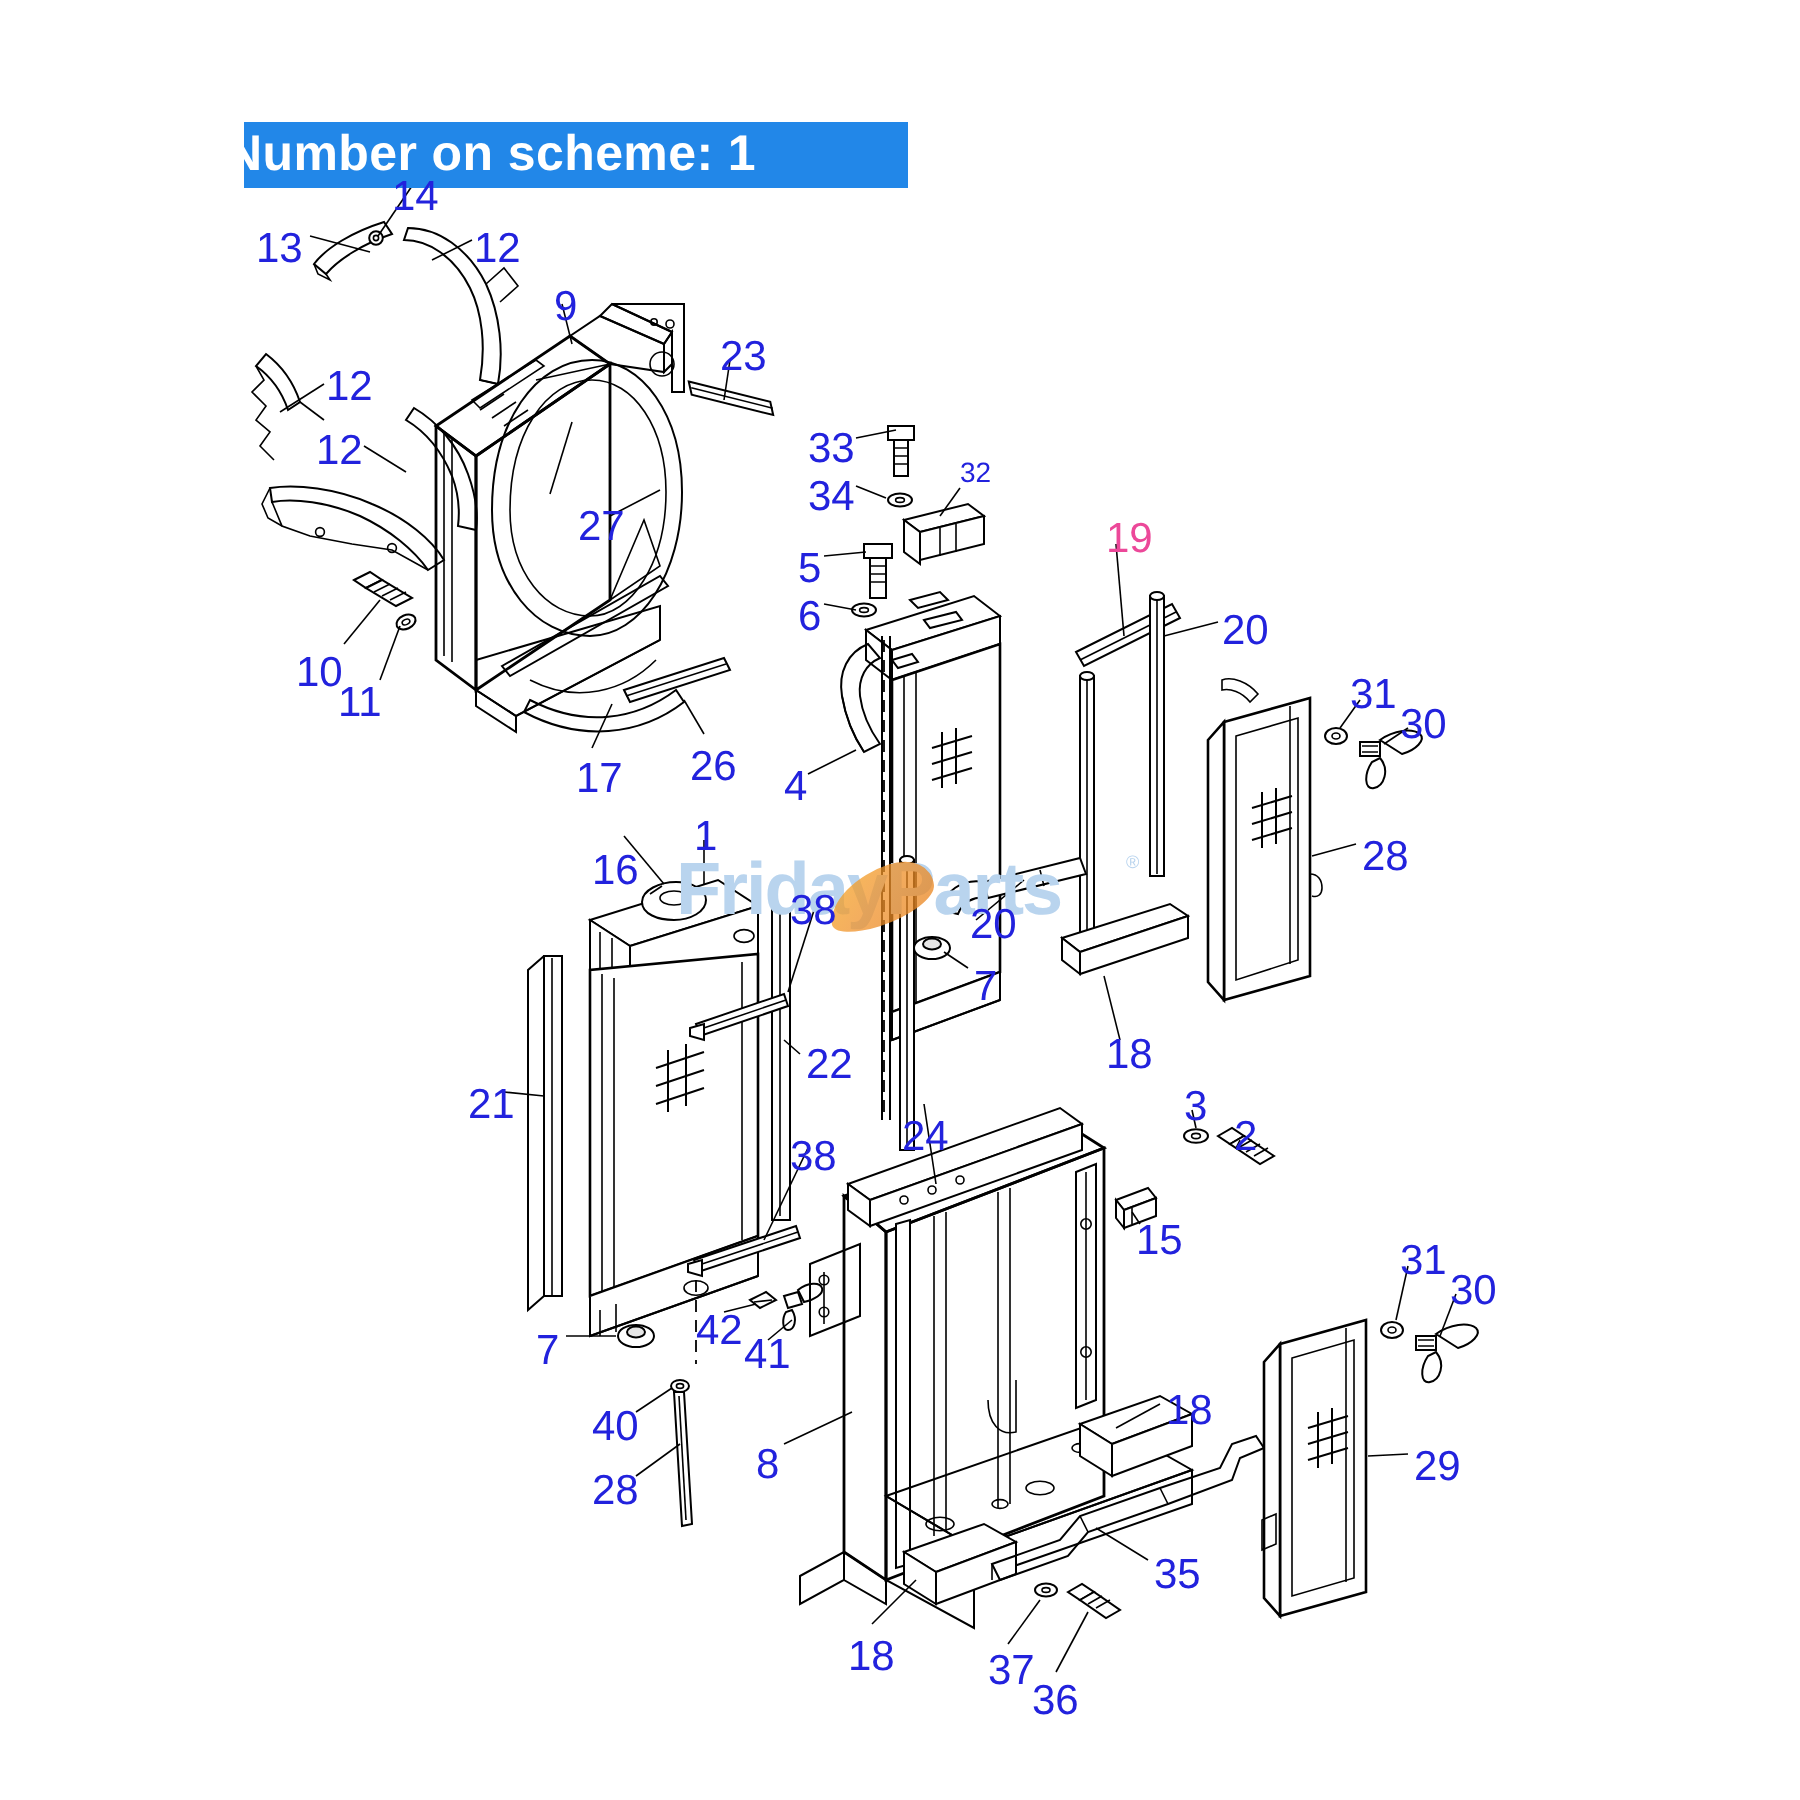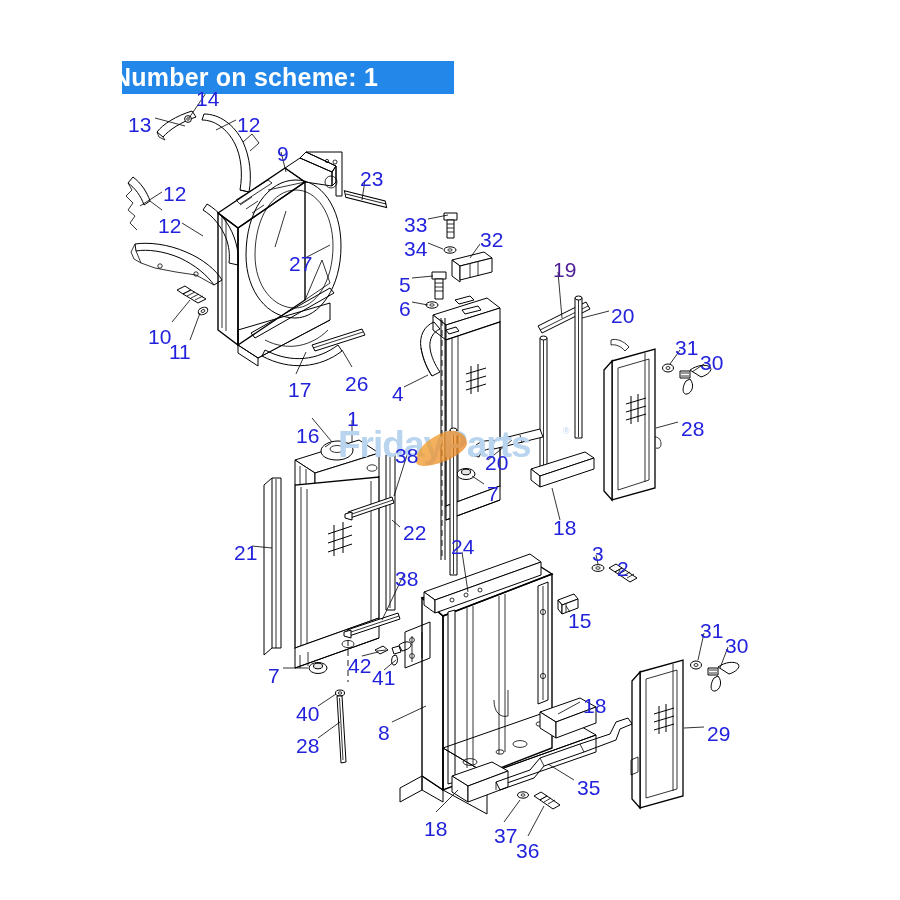--- a/index.html
+++ b/index.html
@@ -531,43 +531,43 @@
       <div class="lbl" style="left: 128px; top: 114px; font-size: 21px; color: rgb(34, 34, 221);">13</div>
       <div class="lbl" style="left: 196px; top: 88px; font-size: 21px; color: rgb(34, 34, 221);">14</div>
       <div class="lbl" style="left: 237px; top: 114px; font-size: 21px; color: rgb(34, 34, 221);">12</div>
       <div class="lbl" style="left: 163px; top: 183px; font-size: 21px; color: rgb(34, 34, 221);">12</div>
       <div class="lbl" style="left: 158px; top: 215px; font-size: 21px; color: rgb(34, 34, 221);">12</div>
       <div class="lbl" style="left: 277px; top: 143px; font-size: 21px; color: rgb(34, 34, 221);">9</div>
       <div class="lbl" style="left: 261px; top: 253px; font-size: 21px; color: rgb(34, 34, 221); margin-left: 28px;">27</div>
       <div class="lbl" style="left: 360px; top: 168px; font-size: 21px; color: rgb(34, 34, 221);">23</div>
       <div class="lbl" style="left: 404px; top: 214px; font-size: 21px; color: rgb(34, 34, 221);">33</div>
       <div class="lbl" style="left: 404px; top: 238px; font-size: 21px; color: rgb(34, 34, 221);">34</div>
-      <div class="lbl" style="left: 480px; top: 229px; font-size: 21px; color: rgb(34, 34, 221);">32</div>
+      <div class="lbl" style="left: 480px; top: 229px; font-size: 14px; color: rgb(34, 34, 221);">32</div>
       <div class="lbl" style="left: 399px; top: 274px; font-size: 21px; color: rgb(34, 34, 221);">5</div>
       <div class="lbl" style="left: 399px; top: 298px; font-size: 21px; color: rgb(34, 34, 221);">6</div>
-      <div class="lbl" style="left: 553px; top: 259px; font-size: 21px; color: #4c1d95;">19</div>
+      <div class="lbl" style="left: 553px; top: 259px; font-size: 21px; color: #ec4899;">19</div>
       <div class="lbl" style="left: 611px; top: 305px; font-size: 21px; color: rgb(34, 34, 221);">20</div>
       <div class="lbl" style="left: 675px; top: 337px; font-size: 21px; color: rgb(34, 34, 221);">31</div>
       <div class="lbl" style="left: 700px; top: 352px; font-size: 21px; color: rgb(34, 34, 221);">30</div>
       <div class="lbl" style="left: 148px; top: 326px; font-size: 21px; color: rgb(34, 34, 221);">10</div>
       <div class="lbl" style="left: 169px; top: 341px; font-size: 21px; color: rgb(34, 34, 221);">11</div>
       <div class="lbl" style="left: 288px; top: 379px; font-size: 21px; color: rgb(34, 34, 221);">17</div>
       <div class="lbl" style="left: 345px; top: 373px; font-size: 21px; color: rgb(34, 34, 221);">26</div>
       <div class="lbl" style="left: 392px; top: 383px; font-size: 21px; color: rgb(34, 34, 221);">4</div>
       <div class="lbl" style="left: 681px; top: 418px; font-size: 21px; color: rgb(34, 34, 221);">28</div>
       <div class="lbl" style="left: 296px; top: 413px; font-size: 21px; color: rgb(34, 34, 221); margin-top: 12px;">16</div>
       <div class="lbl" style="left: 347px; top: 408px; font-size: 21px; color: rgb(34, 34, 221);">1</div>
       <div class="lbl" style="left: 395px; top: 445px; font-size: 21px; color: rgb(34, 34, 221);">38</div>
       <div class="lbl" style="left: 485px; top: 452px; font-size: 21px; color: rgb(34, 34, 221);">20</div>
       <div class="lbl" style="left: 487px; top: 483px; font-size: 21px; color: rgb(34, 34, 221);">7</div>
       <div class="lbl" style="left: 403px; top: 522px; font-size: 21px; color: rgb(34, 34, 221);">22</div>
       <div class="lbl" style="left: 553px; top: 517px; font-size: 21px; color: rgb(34, 34, 221);">18</div>
       <div class="lbl" style="left: 234px; top: 542px; font-size: 21px; color: rgb(34, 34, 221);">21</div>
       <div class="lbl" style="left: 395px; top: 568px; font-size: 21px; color: rgb(34, 34, 221);">38</div>
-      <div class="lbl" style="left: 451px; top: 536px; font-size: 21px; color: rgb(34, 34, 221);">24</div>
+      <div class="lbl" style="left: 451px; top: 558px; font-size: 21px; color: rgb(34, 34, 221);">24</div>
       <div class="lbl" style="left: 592px; top: 543px; font-size: 21px; color: rgb(34, 34, 221);">3</div>
       <div class="lbl" style="left: 617px; top: 558px; font-size: 21px; color: rgb(34, 34, 221);">2</div>
       <div class="lbl" style="left: 568px; top: 610px; font-size: 21px; color: rgb(34, 34, 221);">15</div>
       <div class="lbl" style="left: 700px; top: 620px; font-size: 21px; color: rgb(34, 34, 221);">31</div>
       <div class="lbl" style="left: 725px; top: 635px; font-size: 21px; color: rgb(34, 34, 221);">30</div>
       <div class="lbl" style="left: 268px; top: 665px; font-size: 21px; color: rgb(34, 34, 221);">7</div>
       <div class="lbl" style="left: 348px; top: 655px; font-size: 21px; color: rgb(34, 34, 221);">42</div>
       <div class="lbl" style="left: 372px; top: 667px; font-size: 21px; color: rgb(34, 34, 221);">41</div>
       <div class="lbl" style="left: 296px; top: 703px; font-size: 21px; color: rgb(34, 34, 221);">40</div>
       <div class="lbl" style="left: 296px; top: 735px; font-size: 21px; color: rgb(34, 34, 221);">28</div>

